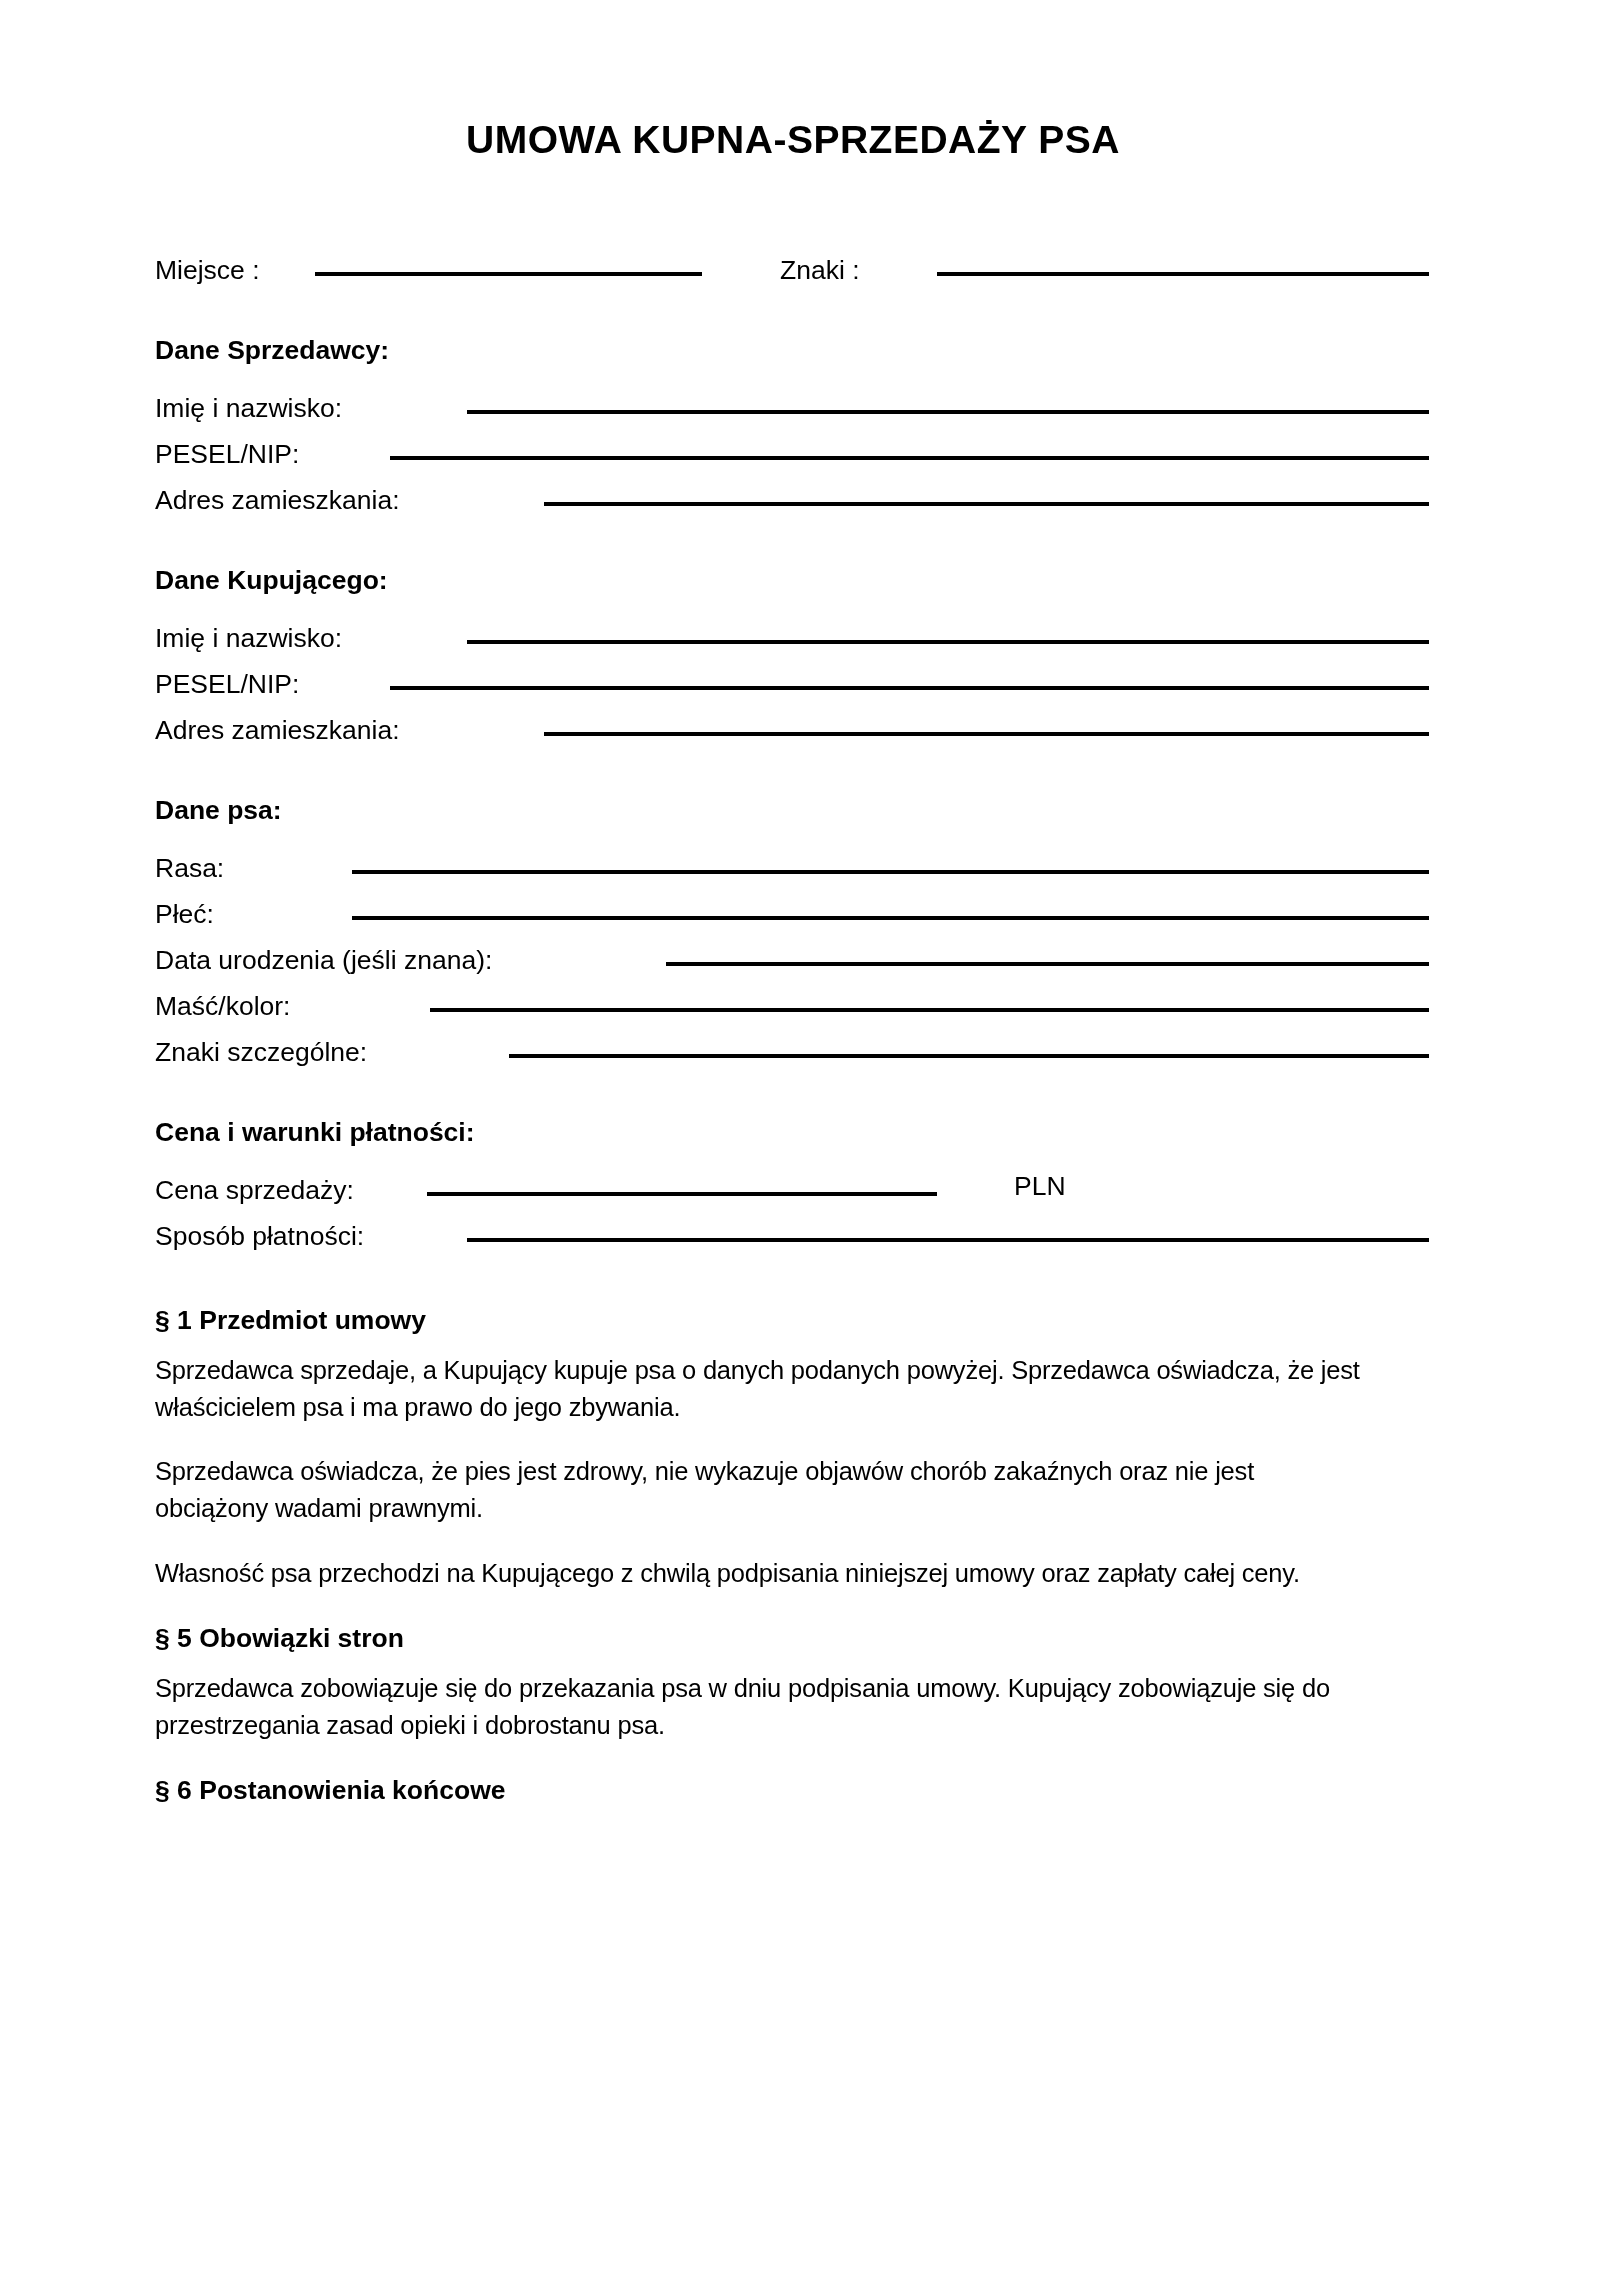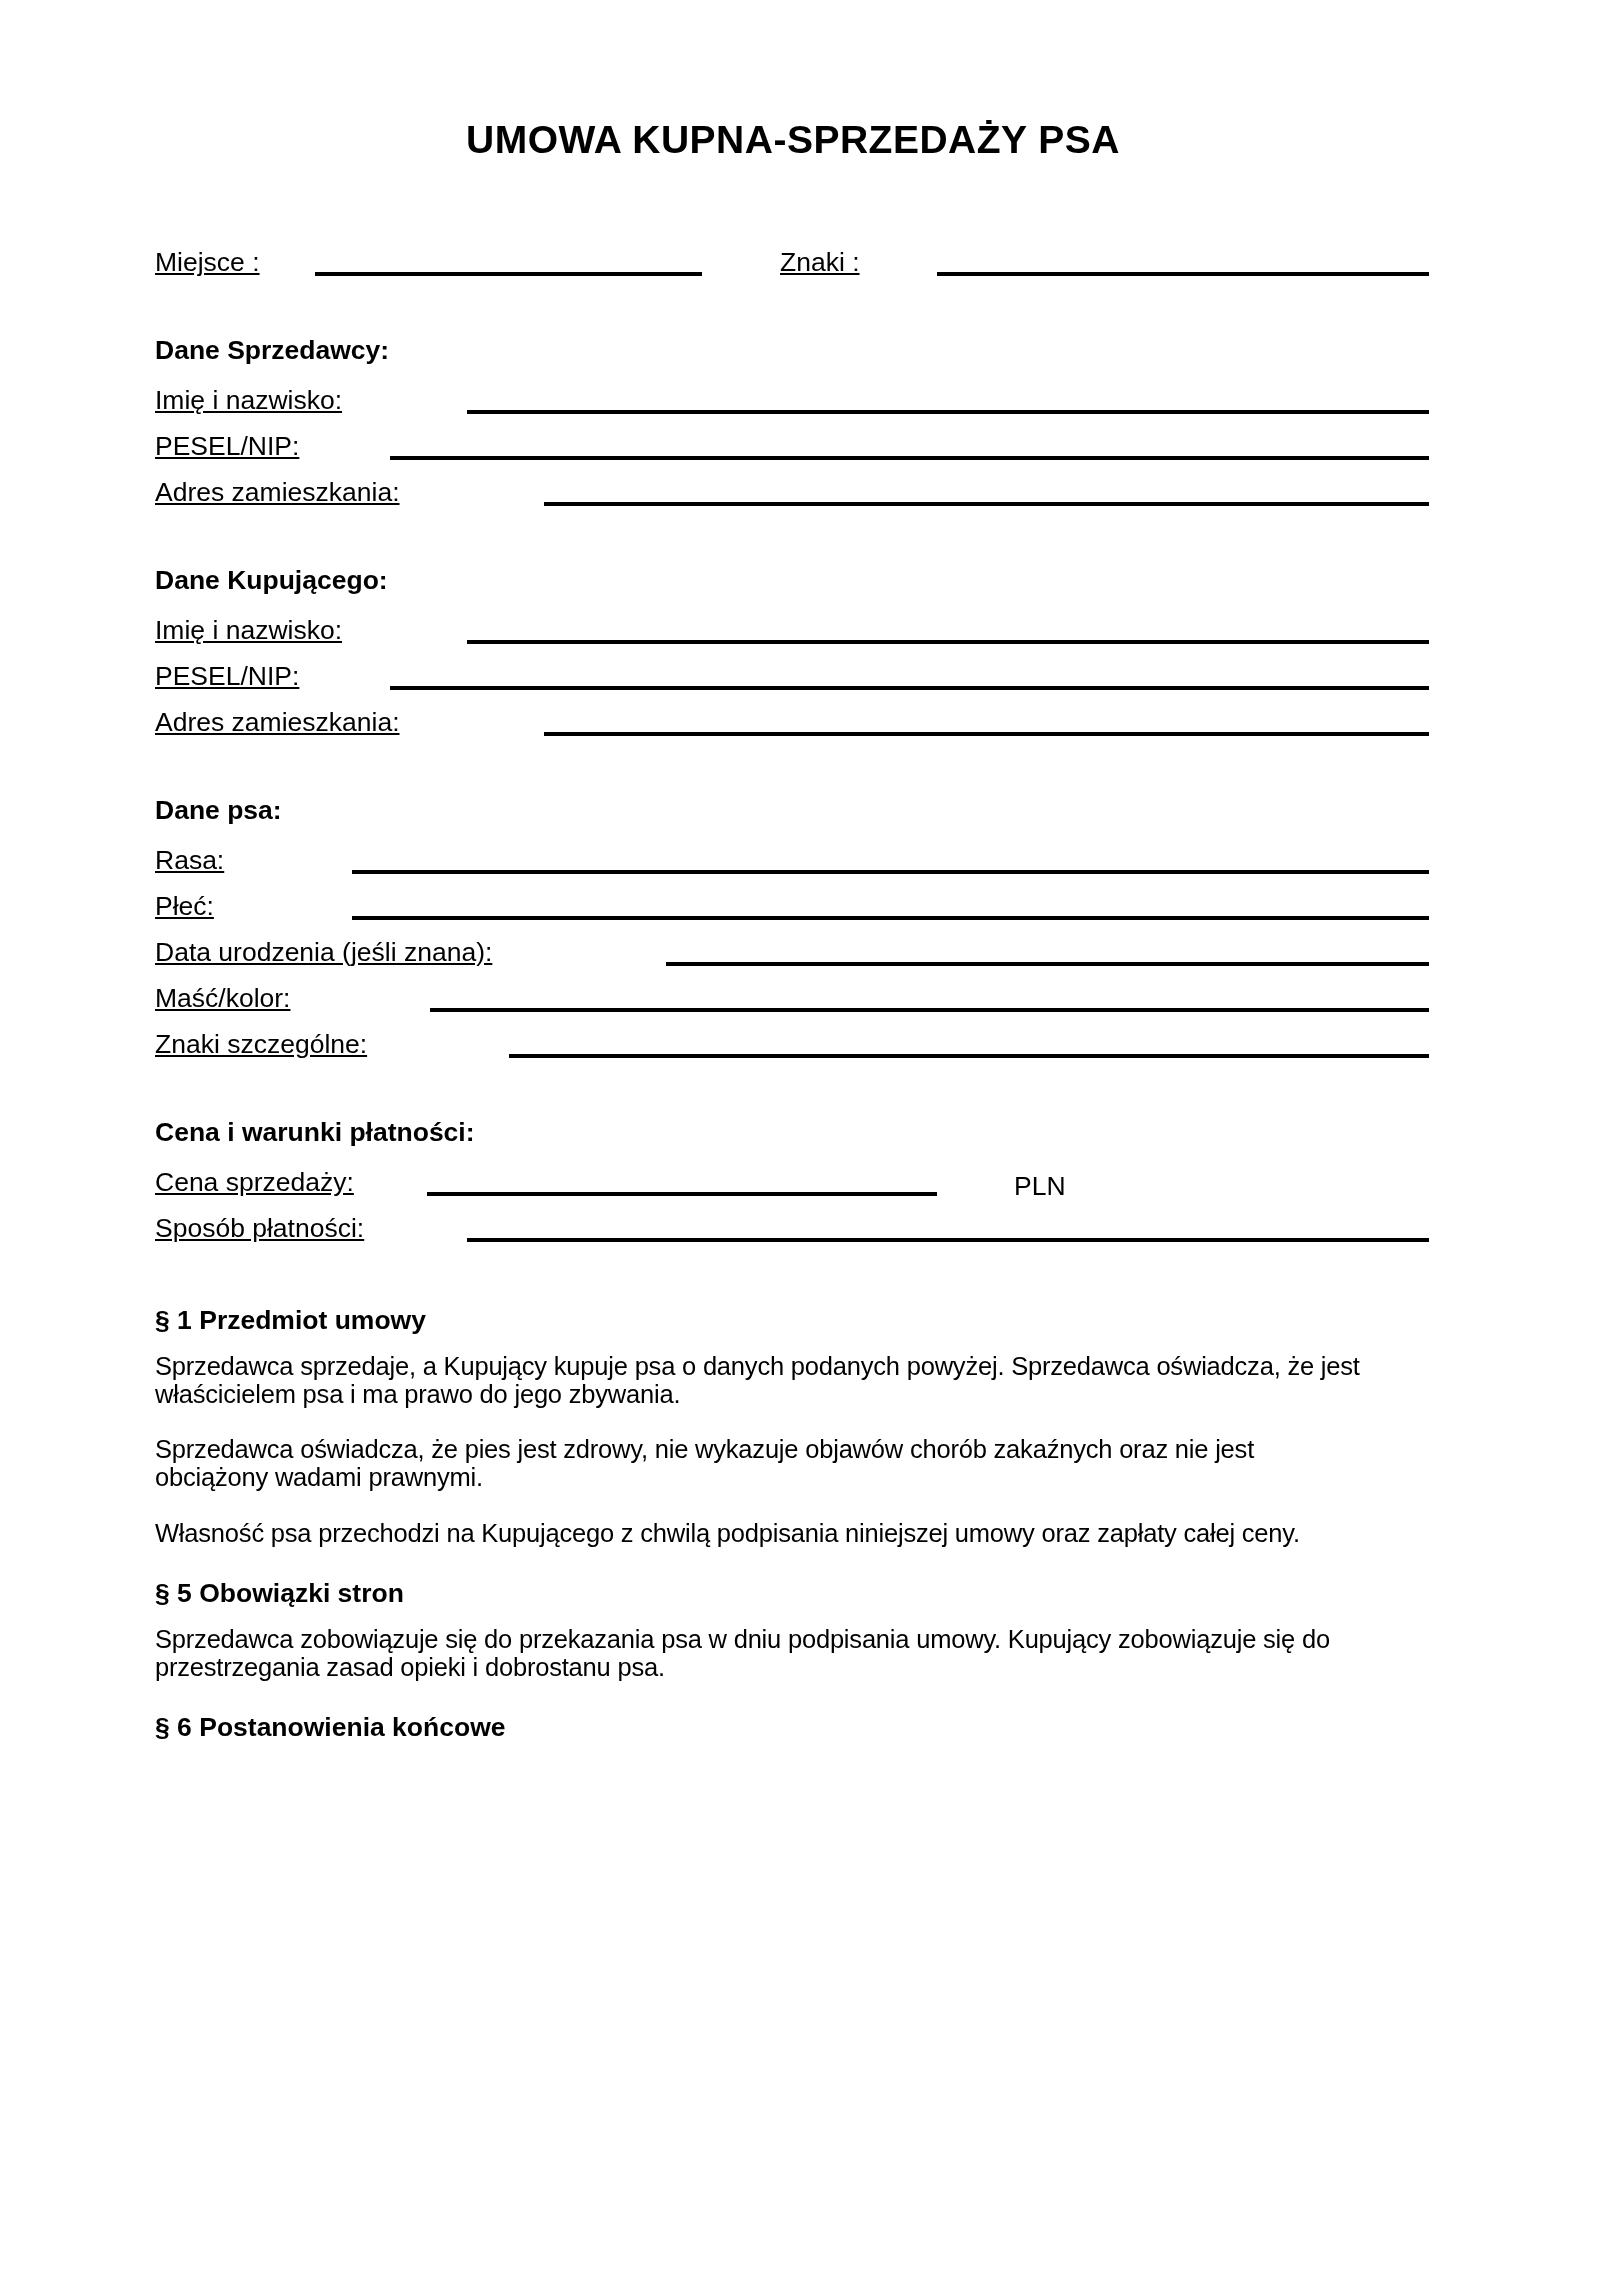--- a/index.html
+++ b/index.html
@@ -11,33 +11,33 @@
   }
   .content { position:absolute; left:155px; right:149px; top:0; }
 
   .title {
     margin:120px 0 0 0; font-size:39px; font-weight:bold;
     text-align:center; line-height:39px; letter-spacing:0.5px;
   }
 
   .row { position:relative; height:46px; font-size:26.5px; line-height:46px; }
   .placedate { margin-top:76px; }
-  .lbl { position:absolute; top:4px; left:0; white-space:nowrap;text-decoration:underline; }
+  .lbl { position:absolute; top:12px; left:0; white-space:nowrap; }
   .rule { position:absolute; bottom:4.9px; height:3.9px; background:#000; }
   .r { right:2px; }
 
   .fsection { margin-top:46px; }
   .sheading { margin:0; font-size:26.5px; font-weight:bold; line-height:46px; height:46px; }
 
   .pln { position:absolute; top:8px; left:859px; }
 
   .clauses { margin-top:54px; }
   .clause + .clause { margin-top:27.4px; }
   .clause h3 { margin:0 0 11.8px 0; font-size:26.5px; font-weight:bold; line-height:39px; }
-  .clause p { margin:0; font-size:25.5px; line-height:28px; white-space:pre-line; letter-spacing:-0.2px; }
+  .clause p { margin:0; font-size:25.5px; line-height:37px; white-space:pre-line; letter-spacing:-0.2px; }
   .clause p:empty { display:none; }
 </style>
 </head>
 <body>
 
 <div class="page">
   <div class="content">
 
     <h1 class="title">UMOWA KUPNA-SPRZEDAŻY PSA</h1>
 

